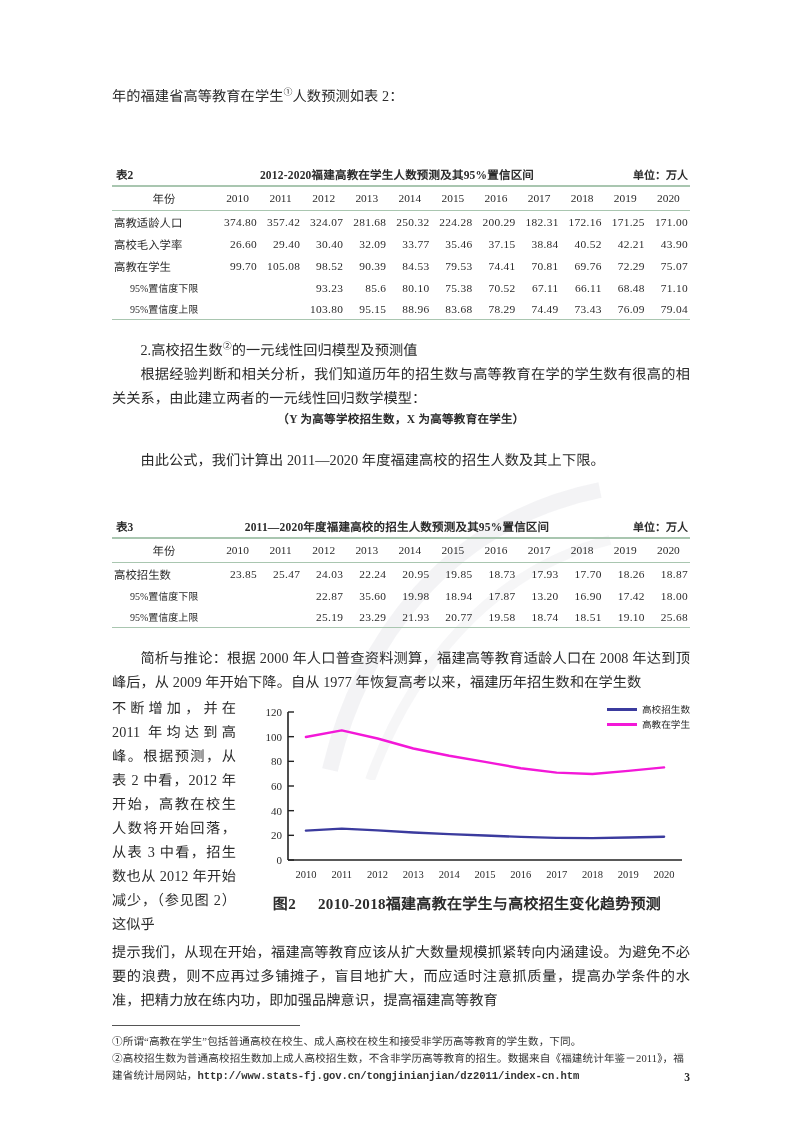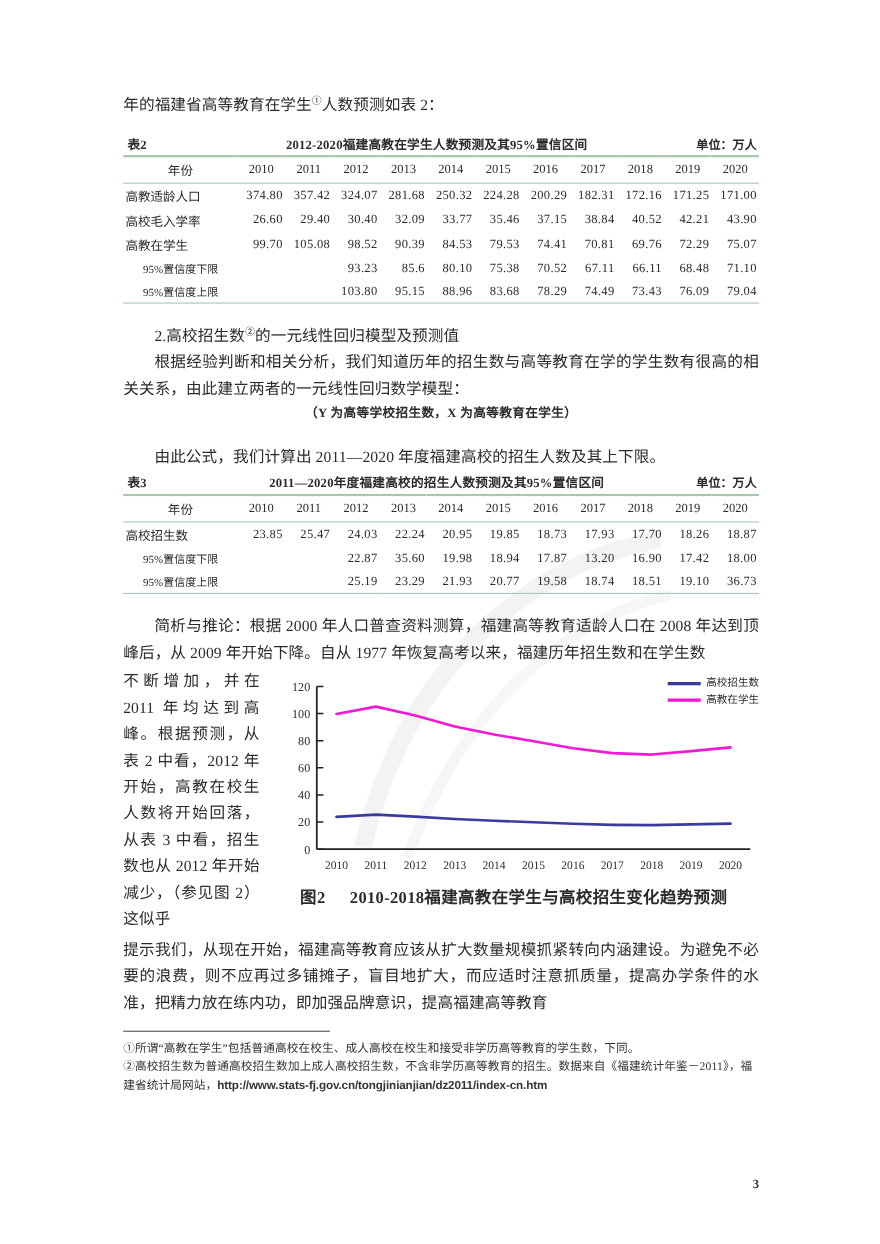--- a/index.html
+++ b/index.html
@@ -48,21 +48,21 @@
   
   .tbl-wrap { margin-top: 14px; }
   .tbl-caption-row {
     display: flex;
     align-items: baseline;
     font-size: 11.5px;
     font-weight: bold;
     color: #2b2b2b;
     padding: 0 2px 3px 4px;
   }
-  .tbl-caption-row .tbl-num { width: 70px; flex: none; text-align: left; }
+  .tbl-caption-row .tbl-num { width: 70px; flex: none; text-align: left; margin-top: 44px; }
   .tbl-caption-row .tbl-title { flex: 1 1 auto; text-align: center; letter-spacing: 0.2px;}
   .tbl-caption-row .tbl-unit { width: 80px; flex: none; text-align: right; font-weight: bold; font-size: 11px;}
 
   table.data {
     width: 100%;
     border-collapse: collapse;
     font-size: 11.4px;
     color: #2b2b2b;
     font-family: "Liberation Serif", serif;
   }
@@ -160,21 +160,21 @@
     margin: 13px 0 7px 0;
   }
   .footnotes {
     font-size: 10.6px;
     line-height: 17px;
     color: #333;
     letter-spacing: 0.1px;
   }
   .footnotes p { margin: 0; }
   .url {
-    font-family: Liberation Sans, sans-serif;
+    font-family: Liberation Mono, monospace;
     font-weight: bold;
     letter-spacing: -0.1px;
   }
   .page-num {
     position: absolute;
     right: 110px;
     bottom: 48px;
     font-size: 11.5px;
     font-weight: bold;
     color: #2b2b2b;
@@ -367,21 +367,21 @@
               <td></td>
               <td></td>
               <td>25.19</td>
               <td>23.29</td>
               <td>21.93</td>
               <td>20.77</td>
               <td>19.58</td>
               <td>18.74</td>
               <td>18.51</td>
               <td>19.10</td>
-              <td>36.73</td>
+              <td>25.68</td>
             </tr>
           </tbody>
       </table>
     </div>
 
     <p class="para indent2" style="margin-top:18px">简析与推论：根据 2000 年人口普查资料测算，福建高等教育适龄人口在 2008 年达到顶峰后，从 2009 年开始下降。自从 1977 年恢复高考以来，福建历年招生数和在学生数</p>
 
     <div class="wrap-region">
       <div class="wrap-col">不断增加，并在 2011 年均达到高峰。根据预测，从表 2 中看，2012 年开始，高教在校生人数将开始回落，从表 3 中看，招生数也从 2012 年开始减少，（参见图 2）这似乎</div>
 

